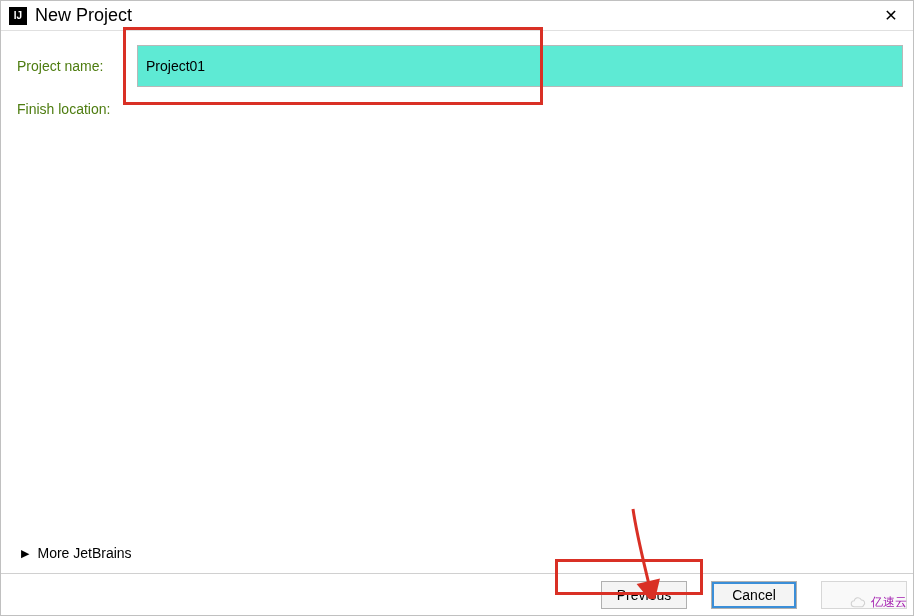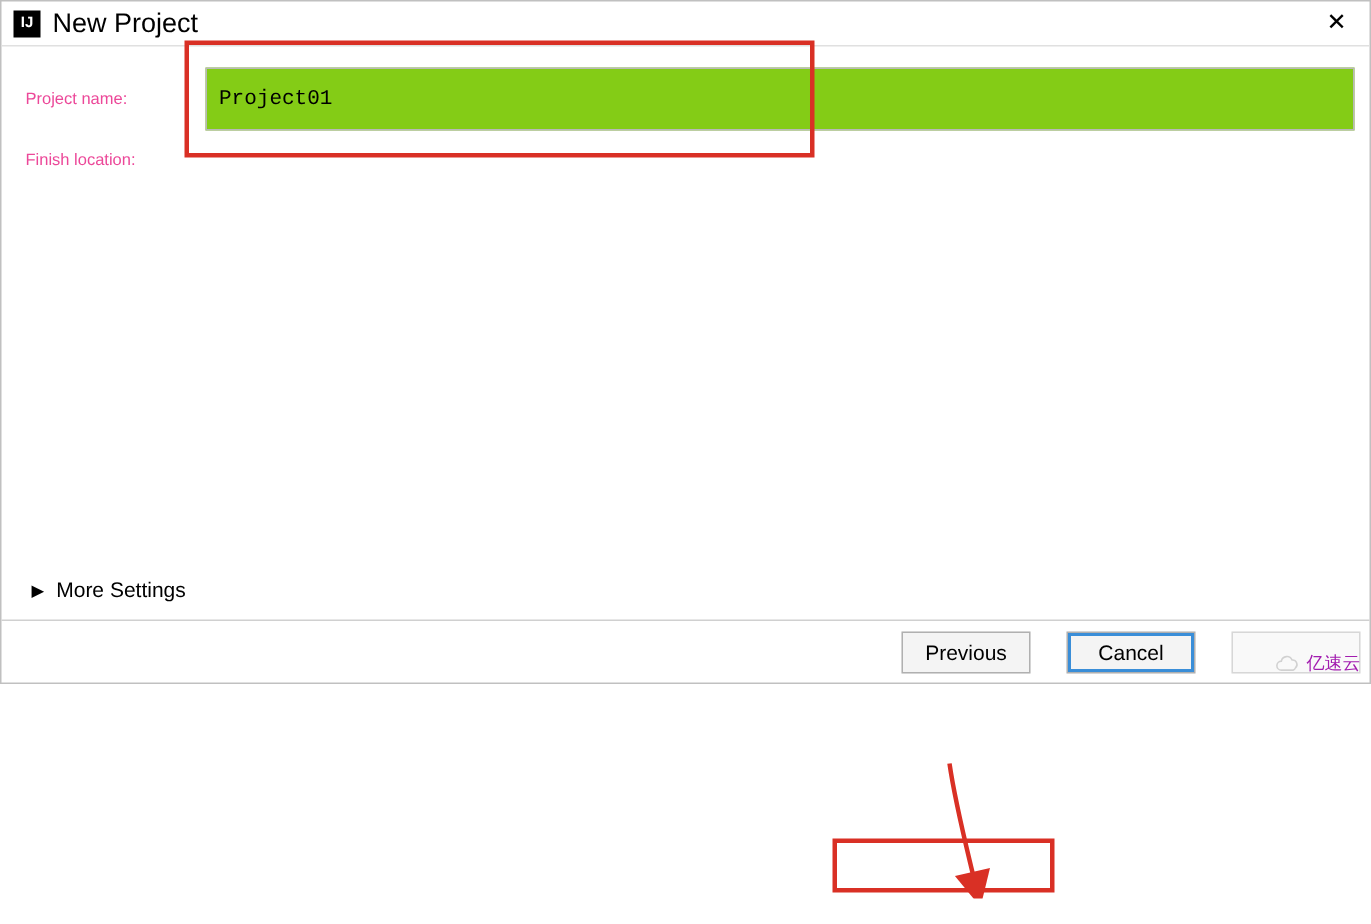--- a/index.html
+++ b/index.html
@@ -6,21 +6,21 @@
   html, body {
     margin: 0; padding: 0;
     width: 914px; height: 616px;
     font-family: "Segoe UI", Arial, sans-serif;
     font-size: 14px;
     background: #fff;
     color: #000;
     overflow: hidden;
   }
   .window {
-    width: 914px; height: 456px;
+    width: 914px; height: 616px;
     border: 1px solid #c0c0c0;
     display: flex;
     flex-direction: column;
     position: relative;
   }
   .titlebar {
     height: 30px;
     display: flex;
     align-items: center;
     padding: 0 8px;
@@ -56,38 +56,38 @@
     padding: 14px 10px 0 16px;
     position: relative;
   }
   .form-row {
     display: flex;
     align-items: center;
     margin-bottom: 14px;
   }
   .form-label {
     width: 120px;
-    font-size: 11px;
-    color: #ec4899;
+    font-size: 14px;
+    color: #4d7c0f;
   }
   .field-wrap {
     flex: 1;
     position: relative;
     display: flex;
     align-items: center;
   }
   .text-input {
     flex: 1;
     height: 28px;
     padding: 20px 8px;
     border: 1px solid #b8b8b8;
     font-size: 14px;
-    font-family: Liberation Mono, monospace;
+    font-family: Liberation Sans, sans-serif;
     outline: none;
-    background: #84cc16;
+    background: #5eead4;
   }
   .text-input.focused {
     border: 1px solid #4a90d9;
     box-shadow: 0 0 0 1px #a8d0f0;
   }
   .browse-btn {
     width: 26px; height: 28px;
     margin-left: 6px;
     border: 1px solid #b8b8b8;
     background: #f0f0f0;
@@ -198,21 +198,21 @@
       <defs>
         <marker id="arrhead" markerWidth="10" markerHeight="10" refX="5" refY="5" orient="auto">
           <path d="M1,1 L9,5 L1,9 Z" fill="#d93025"></path>
         </marker>
       </defs>
       <path d="M10,2 C14,30 22,60 28,86" stroke="#d93025" stroke-width="3" fill="none" marker-end="url(#arrhead)"></path>
     </svg>
 
     <div class="more-settings">
       <span class="disclose-tri">▶</span>
-      <span>More Settings</span>
+      <span>More JetBrains</span>
     </div>
 
     <div class="button-bar">
       <button class="dlg-btn">Previous</button>
       <button class="dlg-btn focused">Cancel</button>
       <button class="dlg-btn" style="min-width:86px; opacity:.5;"></button>
     </div>
 
     <div class="highlight-box" style="left:554px; top:528px; width:148px; height:36px;"></div>
 

